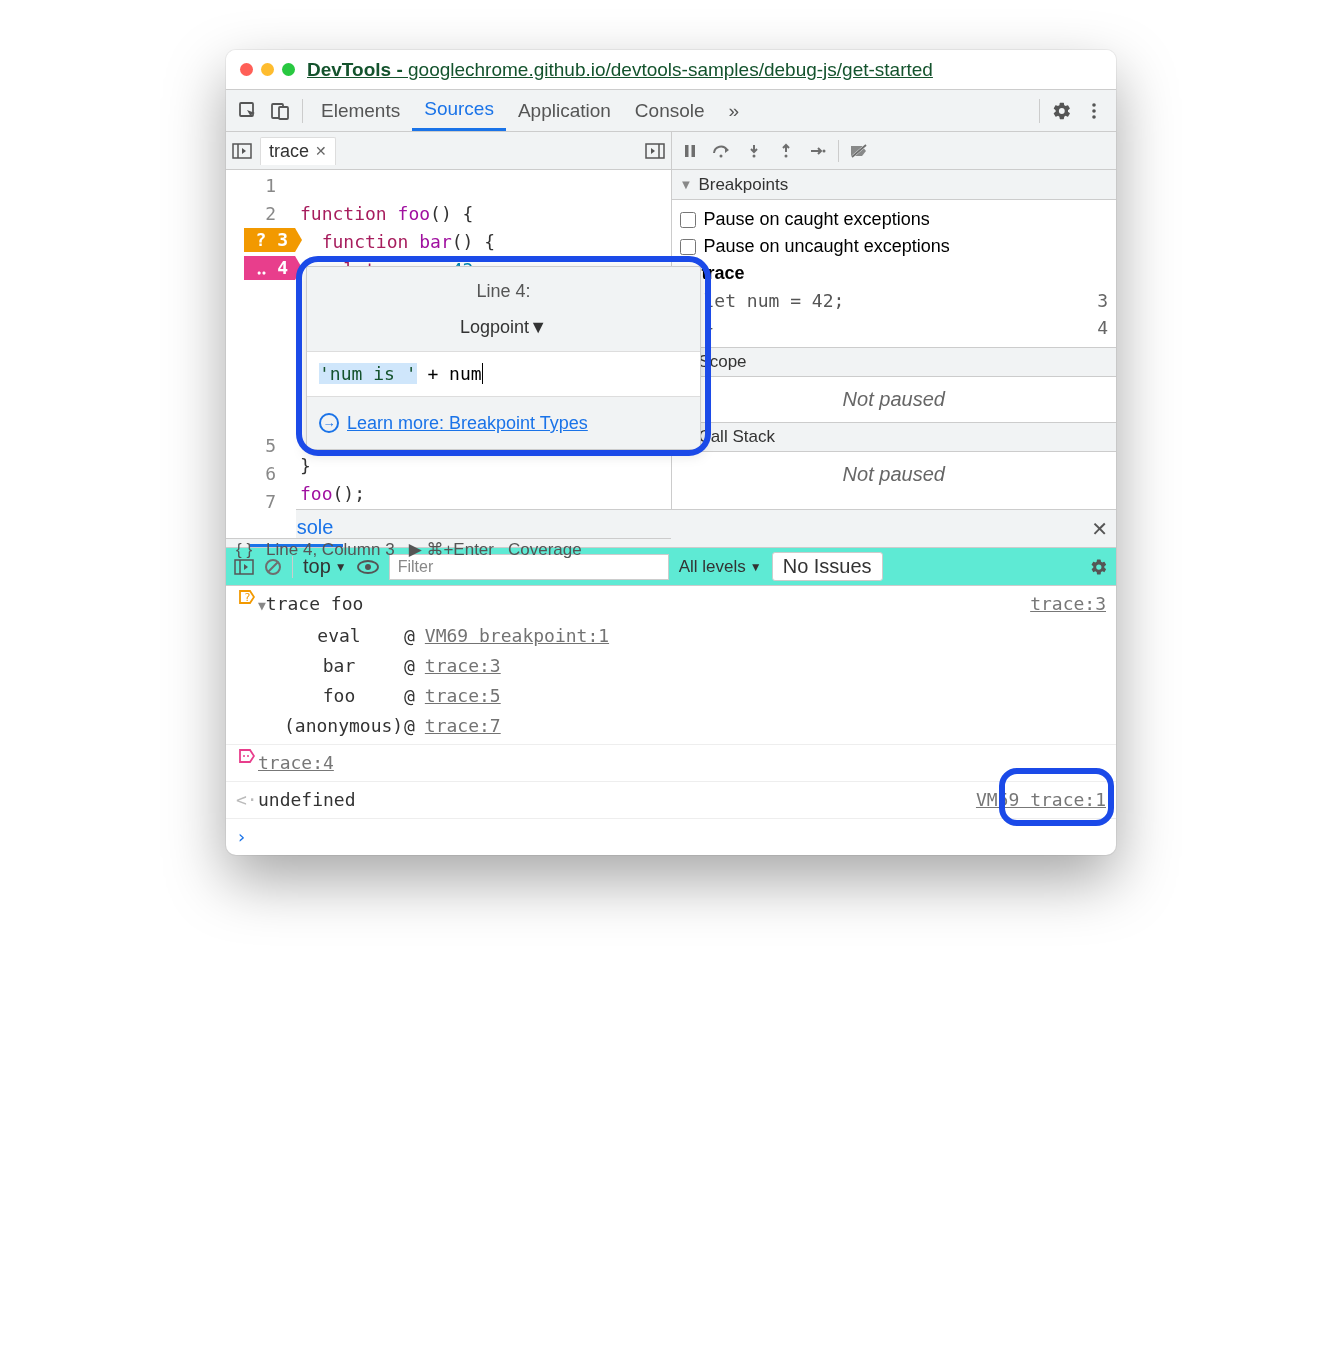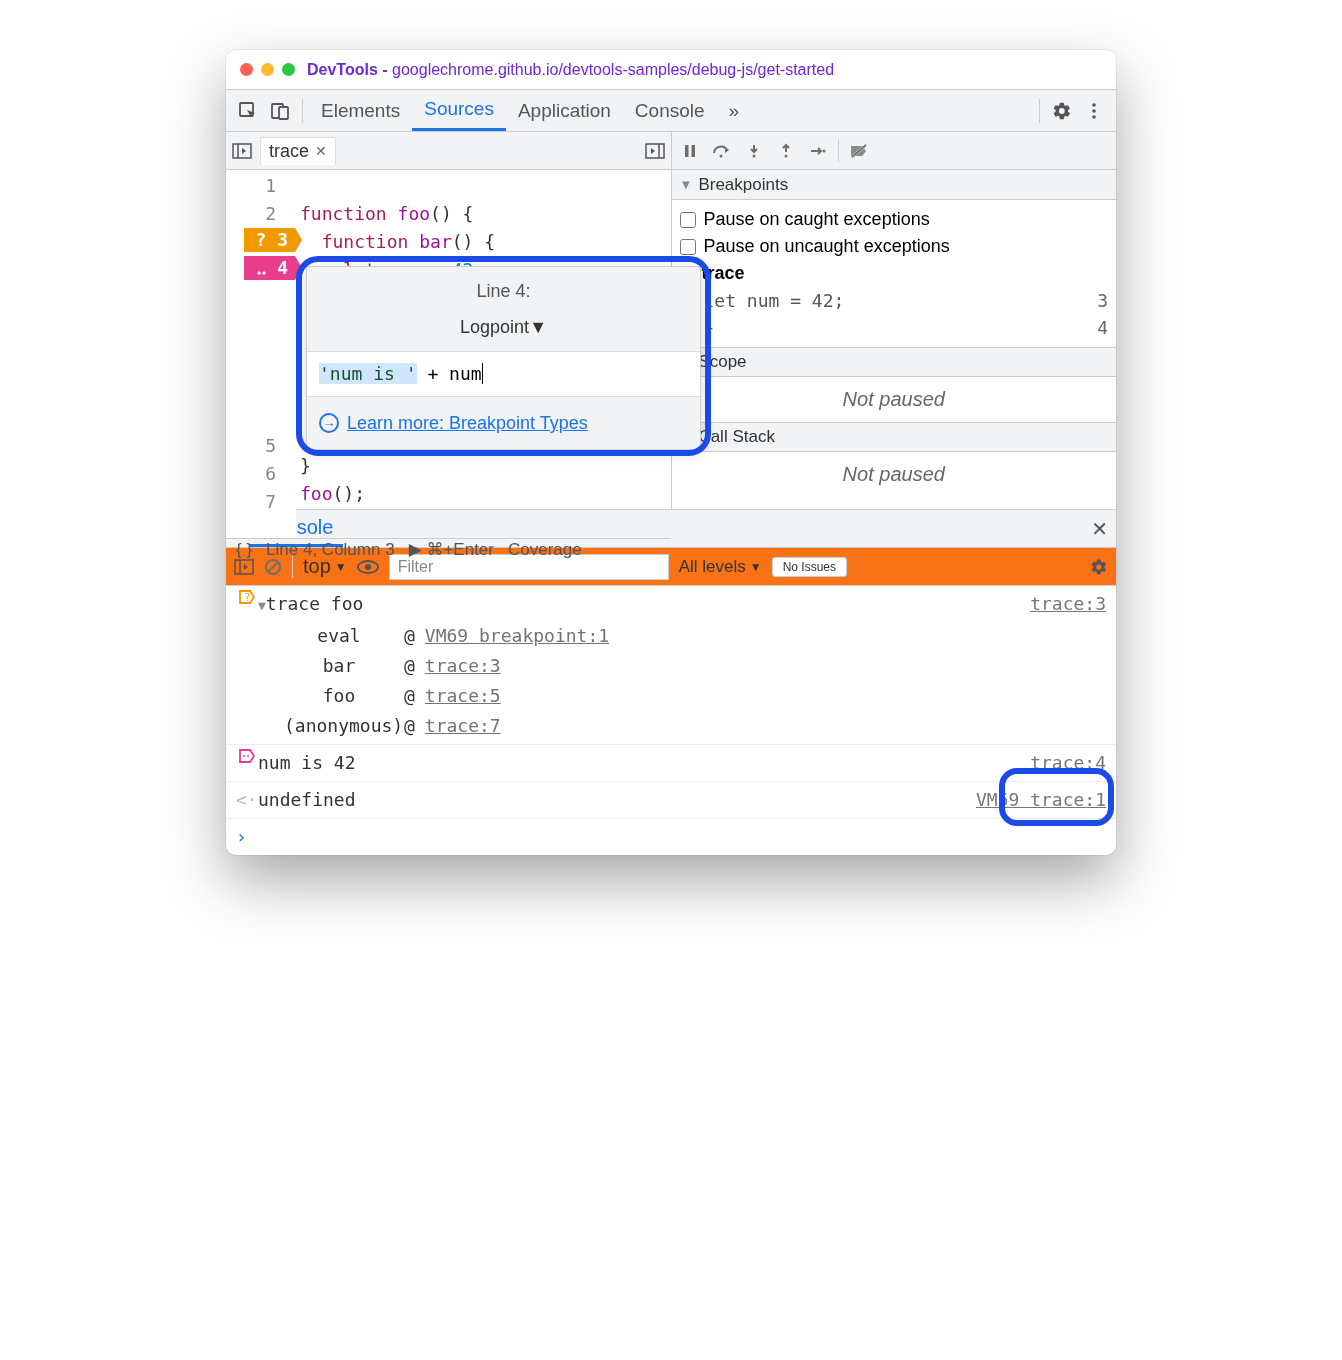--- a/index.html
+++ b/index.html
@@ -29,21 +29,21 @@
     align-items: center;
     padding: 0 14px;
     border-bottom: 1px solid #ccc;
     background: #fff;
   }
   .traffic { display:flex; gap:8px; margin-right:12px; }
   .traffic span { width:13px; height:13px; border-radius:50%; display:block; }
   .traffic .r { background:#ff5f57; }
   .traffic .y { background:#febc2e; }
   .traffic .g { background:#28c840; }
-  .title-text { font-weight:600; font-size:16px; color:#6d28d9; white-space:nowrap; overflow:hidden; }
+  .title-text { font-weight:600; font-size:19px; color:#14532d; white-space:nowrap; overflow:hidden;text-decoration:underline; }
   .title-text .thin { font-weight:400; }
   
   .tab-strip {
     height: 42px;
     display:flex;
     align-items:center;
     border-bottom: 1px solid #ccc;
     background:#f1f3f4;
     padding: 0 6px;
   }
@@ -124,23 +124,23 @@
   .bp-group-head .orange-diamond { width:16px; height:16px; border:2px solid #f29900; border-radius:3px;}
   .bp-item { display:flex; align-items:center; gap:8px; padding:3px 0; font-family:Menlo,monospace; }
   .bp-item .ck { width:16px;height:16px;background:#1a73e8;border-radius:3px;display:flex;align-items:center;justify-content:center;color:#fff;font-size:12px;}
   .bp-item .code-snip { flex:1; color:#555;}
   .bp-item .linenum { color:#666; }
   .notpaused { text-align:center; font-style:italic; color:#666; padding:11px 0;}
   
   .console-tabbar { height:38px; border-bottom:1px solid #ccc; background:#f1f3f4; display:flex; align-items:center; padding:0 8px;}
   .console-tabbar .ctab { padding:0 10px; height:100%; display:flex; align-items:center; color:#1a73e8; border-bottom:3px solid #1a73e8;}
   .console-tabbar .cclose { color:#555; font-size:20px;}
-  .console-toolbar { height:38px; border-bottom:1px solid #ccc; background:#f97316; display:flex; align-items:center; padding:0 8px; gap:10px;}
+  .console-toolbar { height:38px; border-bottom:1px solid #ccc; background:#5eead4; display:flex; align-items:center; padding:0 8px; gap:10px;}
   .console-toolbar .filter { flex:0 0 280px; background:#fff; border:1px solid #ccc; height:26px; padding:0 8px; color:#888; font-size:16px; display:flex; align-items:center;}
-  .console-toolbar .badge-btn { border:1px solid #ccc; background:#fff; padding:2px 10px; border-radius:3px; font-size:12px; color:#333;}
+  .console-toolbar .badge-btn { border:1px solid #ccc; background:#fff; padding:2px 10px; border-radius:3px; font-size:20px; color:#333;}
   .console-body { font-family:Menlo,Consolas,monospace; font-size:18px; line-height:30px; }
   .crow { display:flex; padding:3px 10px; border-bottom:1px solid #eee; align-items:flex-start;}
   .crow .left-ico { width:22px; flex:0 0 22px; }
   .crow .txt { flex:1; color:#333;}
   .crow .src { color:#777; text-decoration:underline; }
   .crow .link-blue { color:#737373; text-decoration:underline;}
   .stack { padding-left:26px; color:#333; }
   .stack-row { display:flex; gap:10px; }
   .stack-row .fn-col { width:110px;text-align:center; }
   .faded { color:#aaa; }
@@ -454,21 +454,20 @@
       <span class="src">trace:3</span>
     </div>
     <div class="crow">
       <span class="left-ico pink-mark">
         <svg width="16" height="16">
             <path d="M1 2 h10 l4 6 -4 6 H1 z" fill="none" stroke="#e83e8c" stroke-width="1.8"></path>
             <circle cx="5" cy="8" r="1" fill="#e83e8c"></circle>
             <circle cx="9" cy="8" r="1" fill="#e83e8c"></circle>
           </svg>
       </span>
-      <span class="txt">num is 42</span>
       <span class="src">trace:4</span>
     </div>
     <div class="crow faded">
       <span class="left-ico" style="color:#bbb;">&lt;·</span>
       <span class="txt">undefined</span>
       <span class="src">VM59 trace:1</span>
     </div>
     <div class="crow" style="border-bottom:none;">
       <span class="left-ico prompt">›</span>
       <span class="txt">&nbsp;</span>

